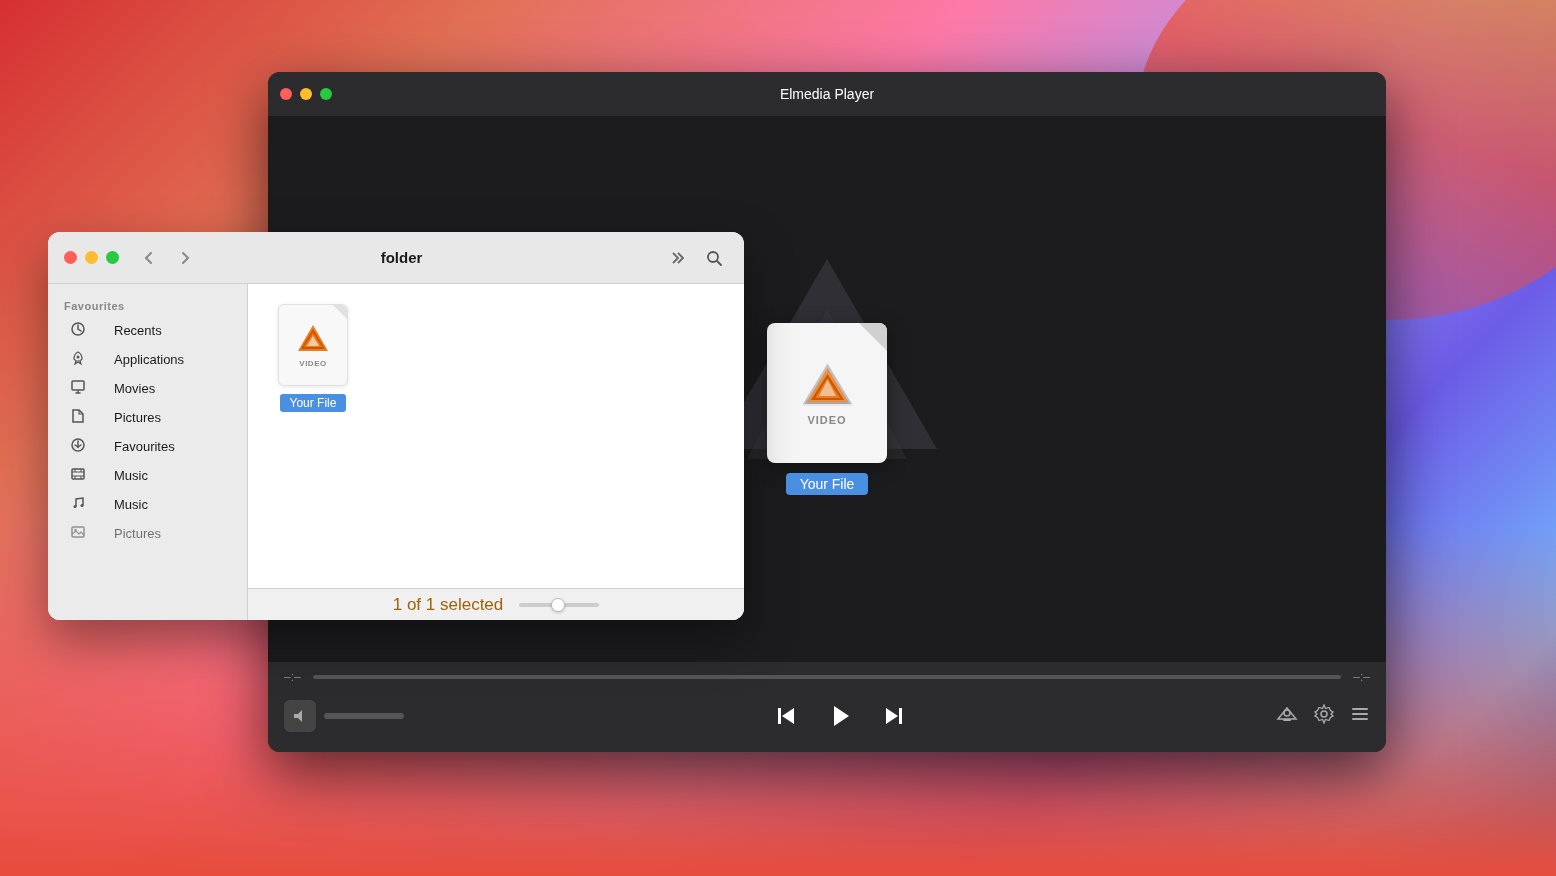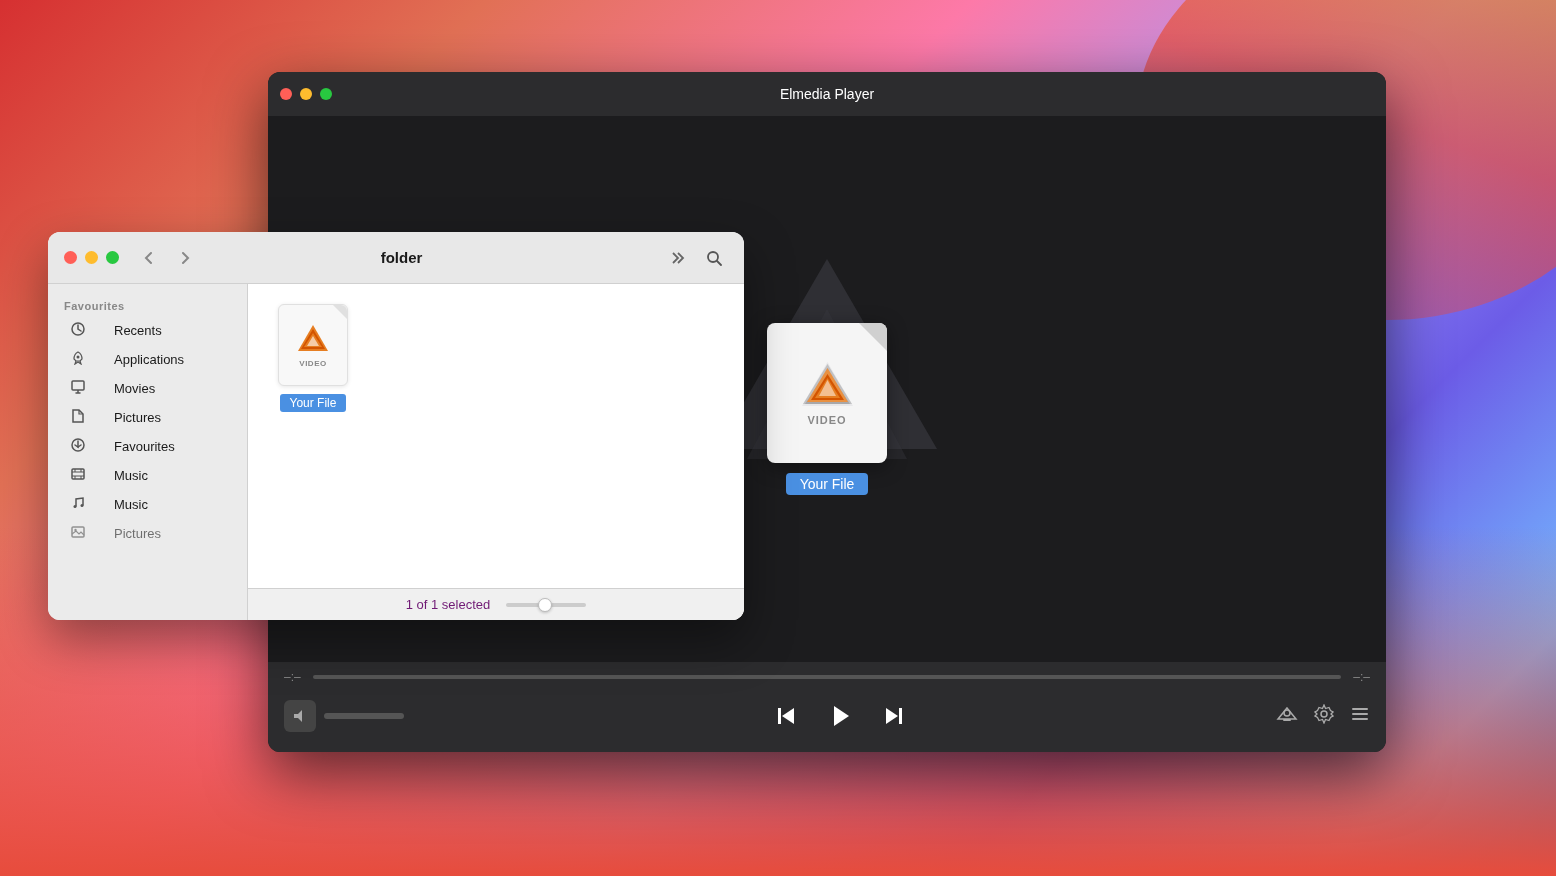--- a/index.html
+++ b/index.html
@@ -383,22 +383,22 @@
       height: 32px;
       border-top: 1px solid #d0d0d0;
       background: #f0f0f0;
       display: flex;
       align-items: center;
       justify-content: center;
       gap: 16px;
       flex-shrink: 0;
     }
     .status-text {
-      font-size: 13px;
-      color: #701a75;
+      font-size: 17px;
+      color: #a16207;
       text-align: right;
     }
     .icon-slider {
       display: flex;
       align-items: center;
       gap: 4px;
     }
     .slider-track {
       width: 80px;
       height: 4px;

